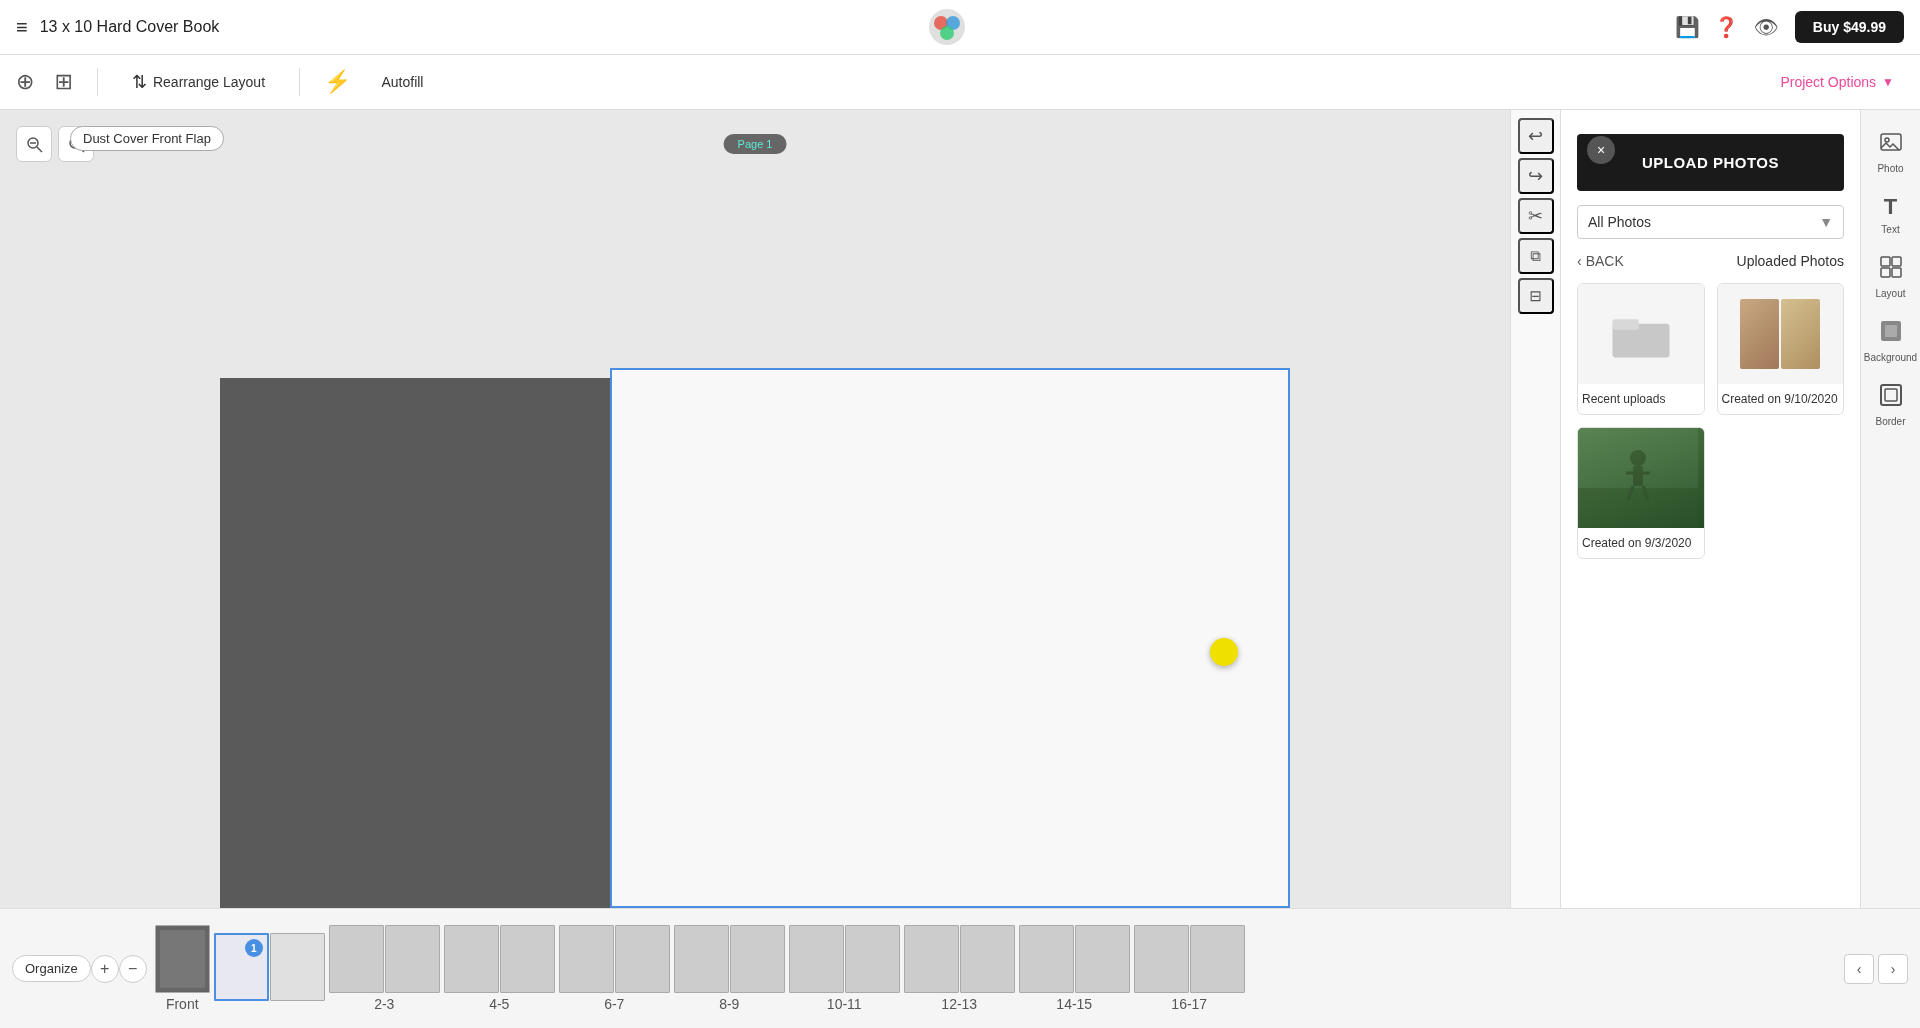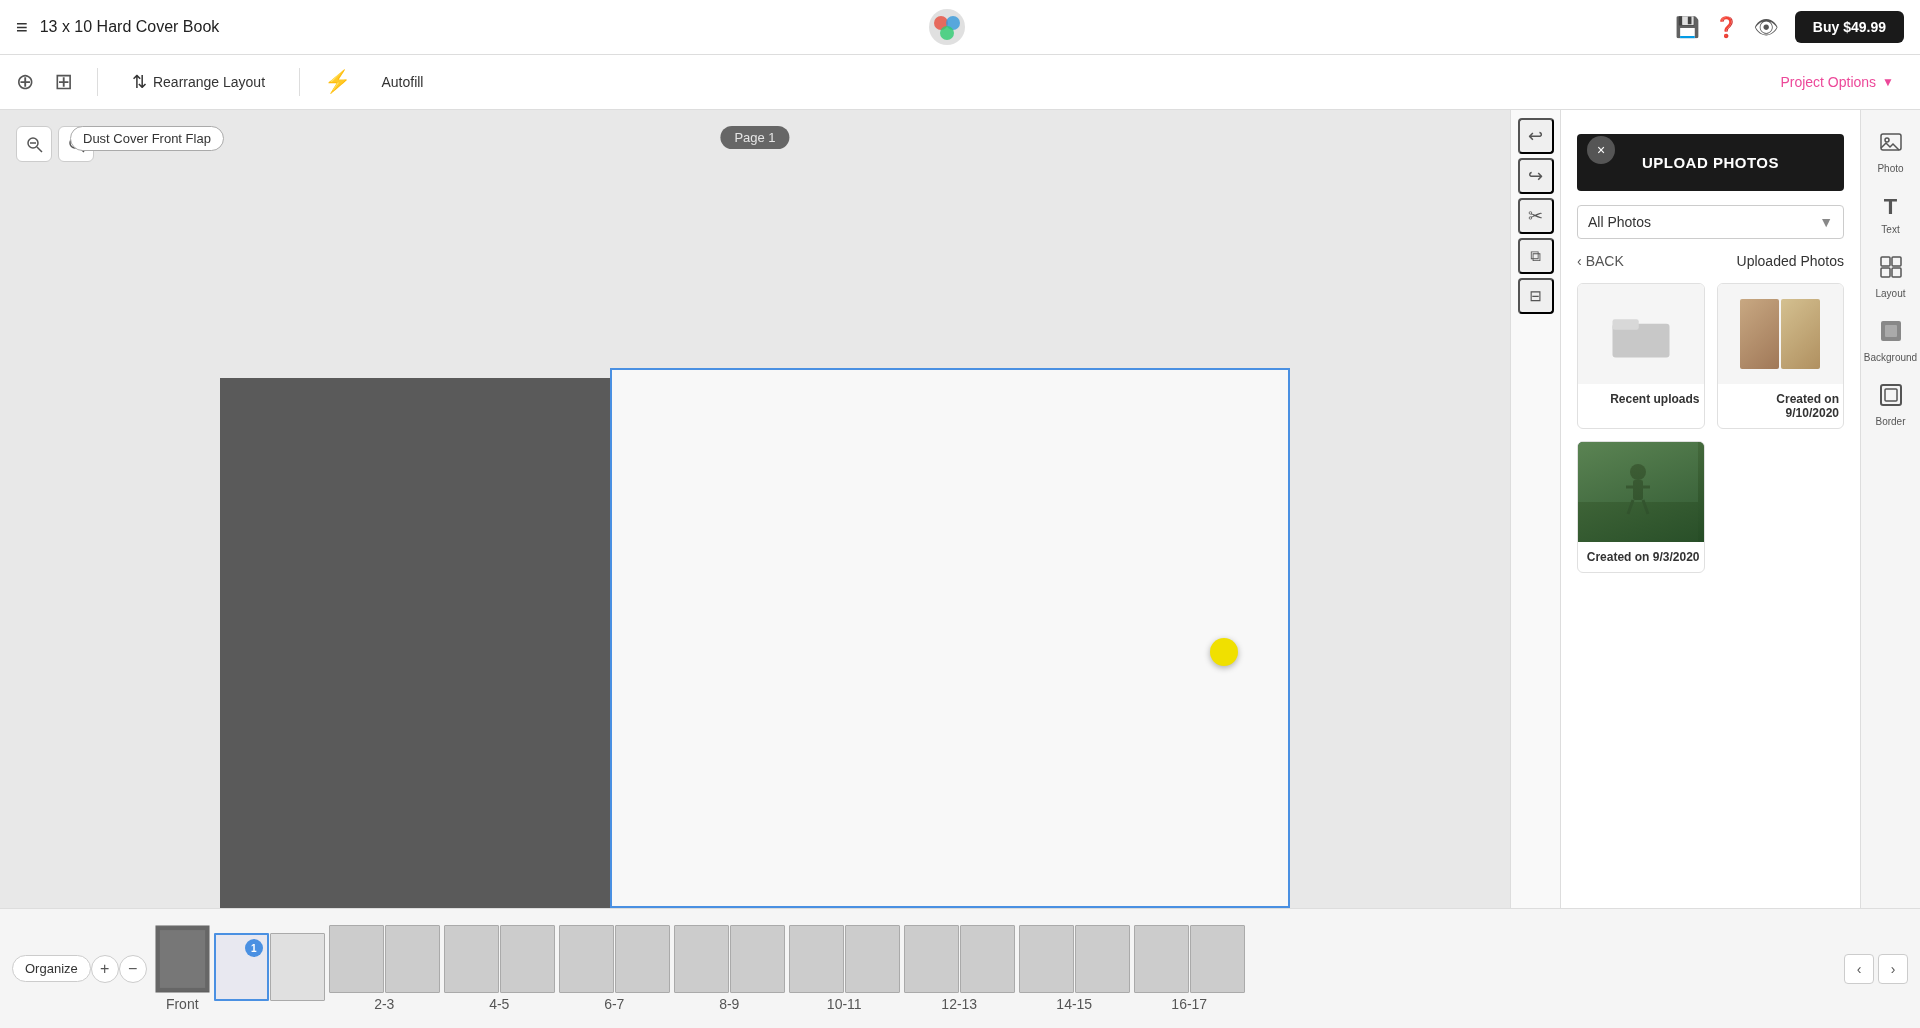--- a/index.html
+++ b/index.html
@@ -99,28 +99,28 @@
       align-items: center;
       justify-content: center;
       cursor: pointer;
       font-size: 16px;
       color: #333;
     }
 
     
     .page-label {
       position: absolute;
-      top: 16px;
+      top: 24px;
       left: 50%;
       transform: translateX(-50%);
       background: #666;
-      color: #e5e5e5;
+      color: #5eead4;
       padding: 4px 14px;
       border-radius: 14px;
-      font-size: 13px;
+      font-size: 11px;
       z-index: 10;
     }
 
     
     .dust-cover-label {
       position: absolute;
       top: 16px;
       left: 70px;
       background: white;
       border: 1px solid #aaa;
@@ -287,23 +287,22 @@
       width: 100%;
       height: 100px;
       display: flex;
       align-items: center;
       justify-content: center;
       background: #f5f5f5;
     }
     .photo-album-label {
       font-size: 12px;
       color: #333;
-      text-align: right;
+      text-align: left;
       padding: 8px 4px;
-      font-weight: bold;
     }
 
     
     .folder-icon-svg {
       width: 60px;
       height: 55px;
     }
 
     
     .photo-single-thumb {

